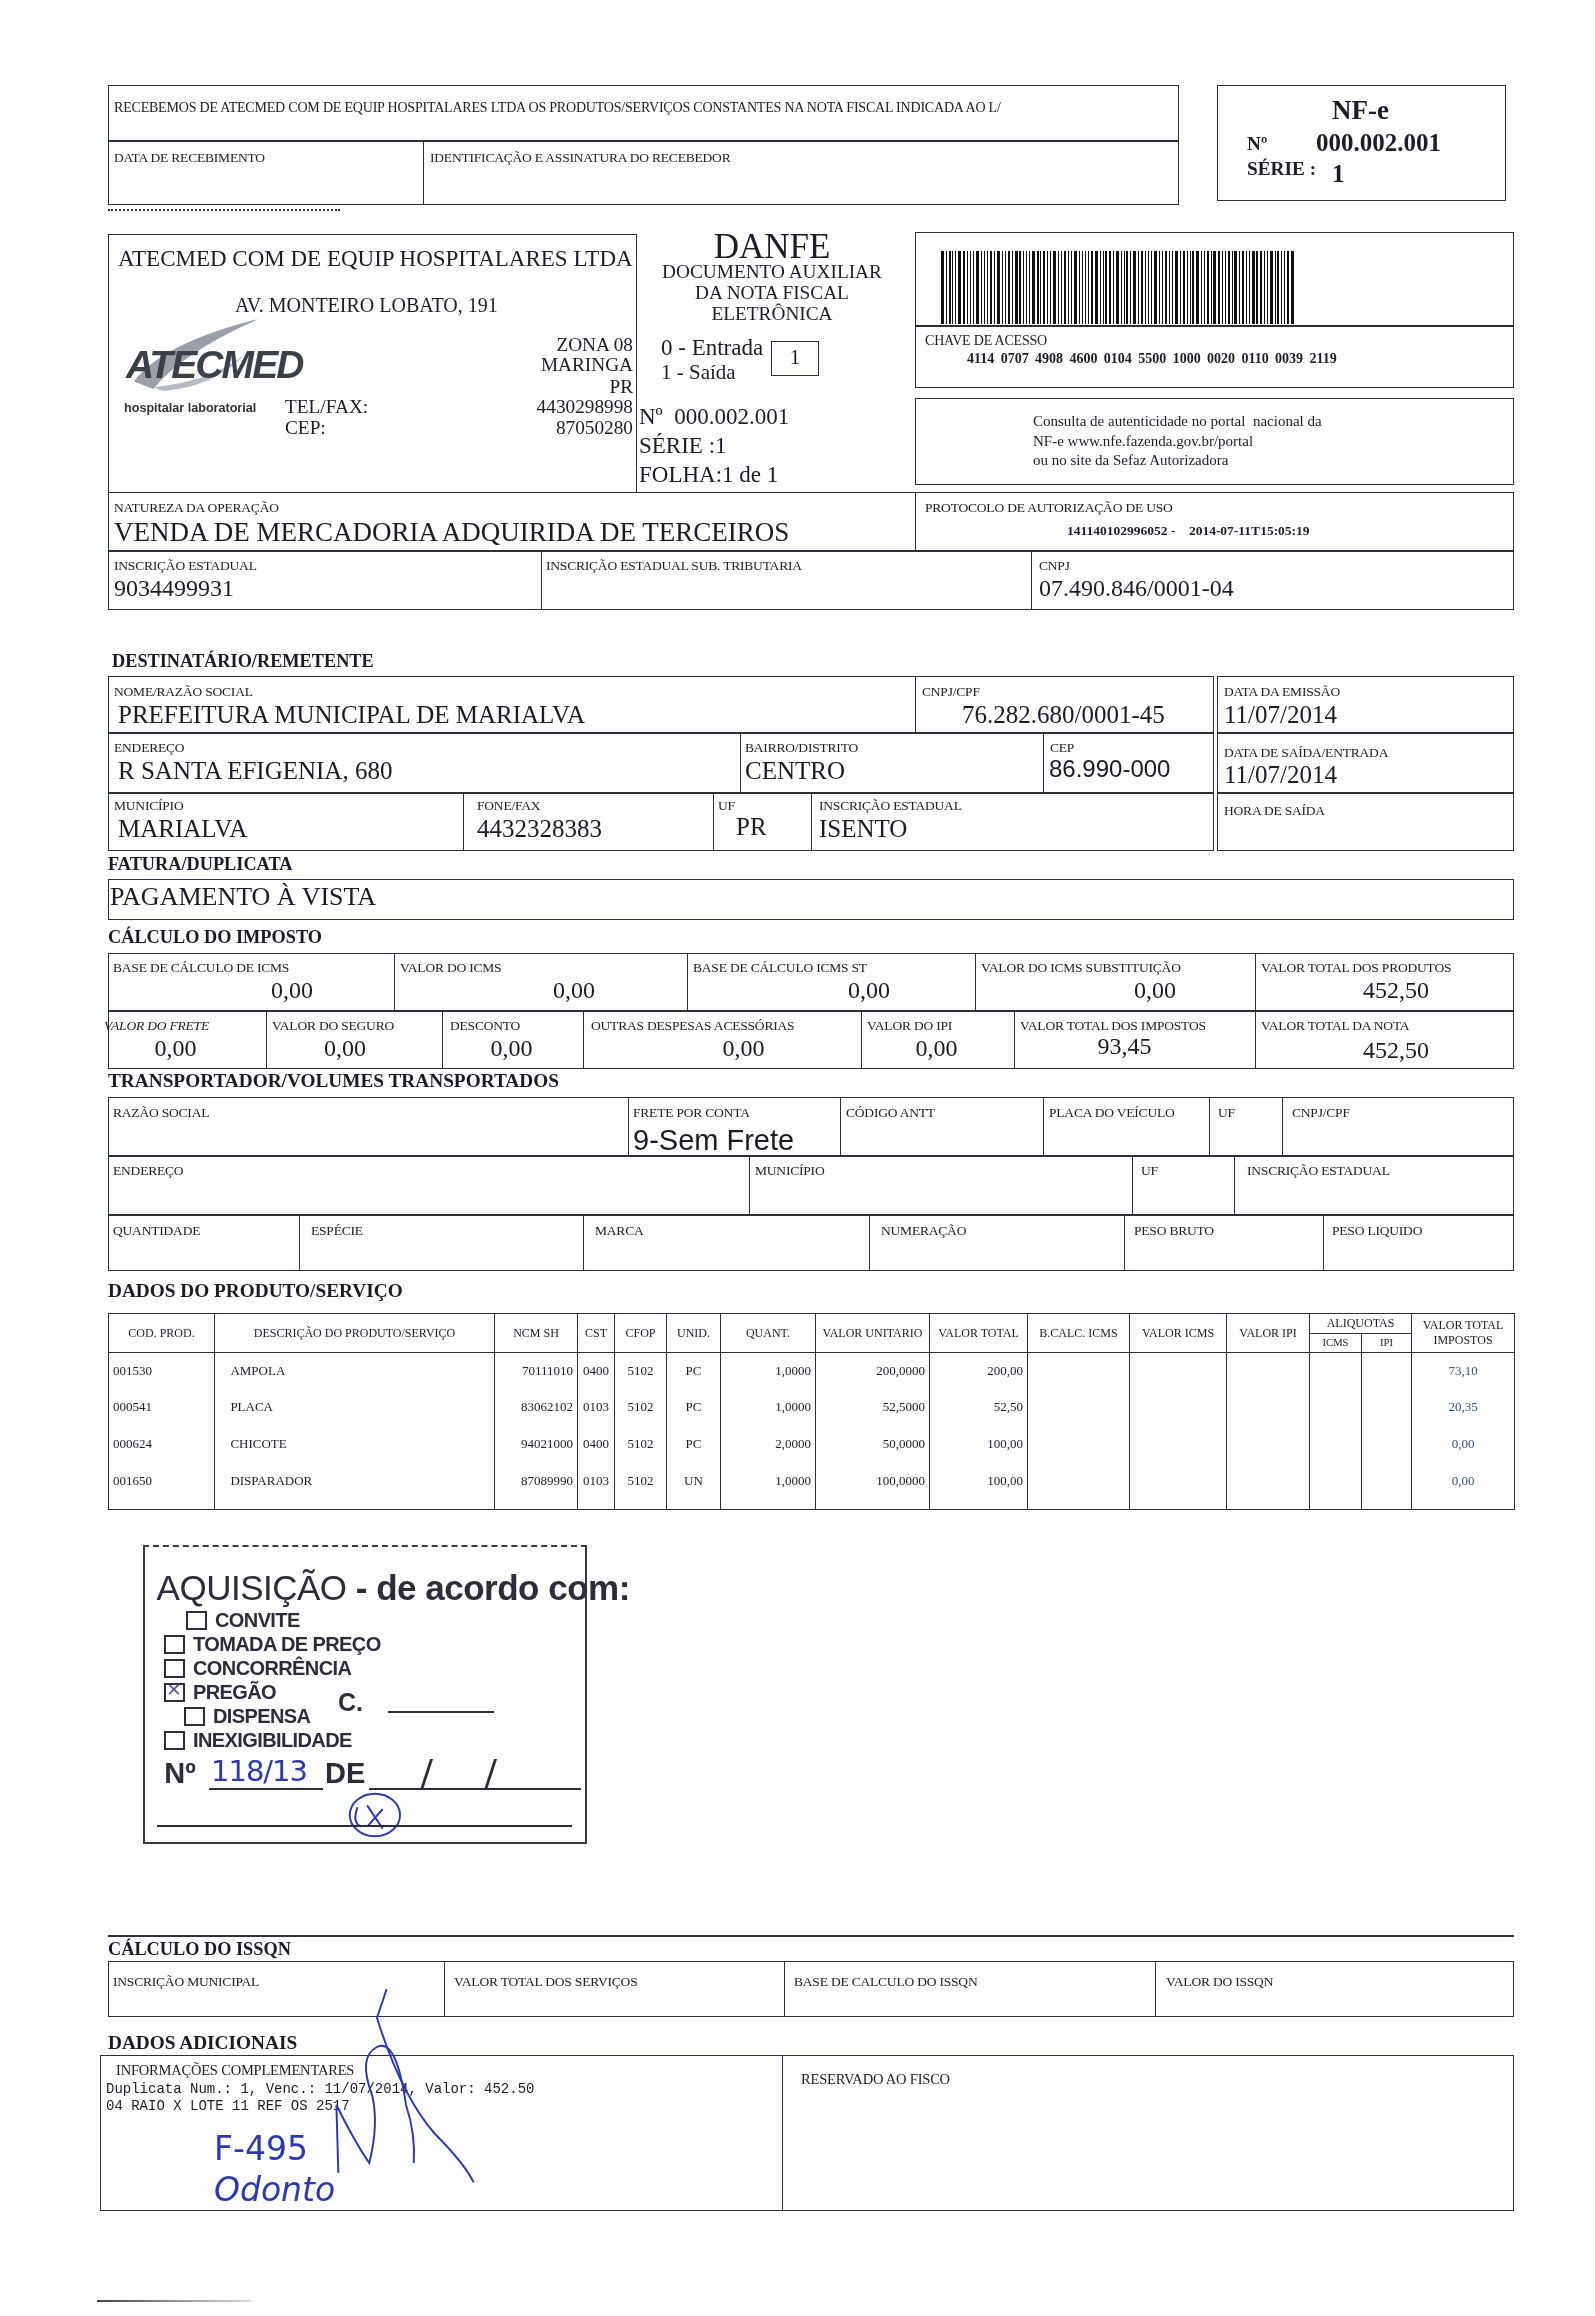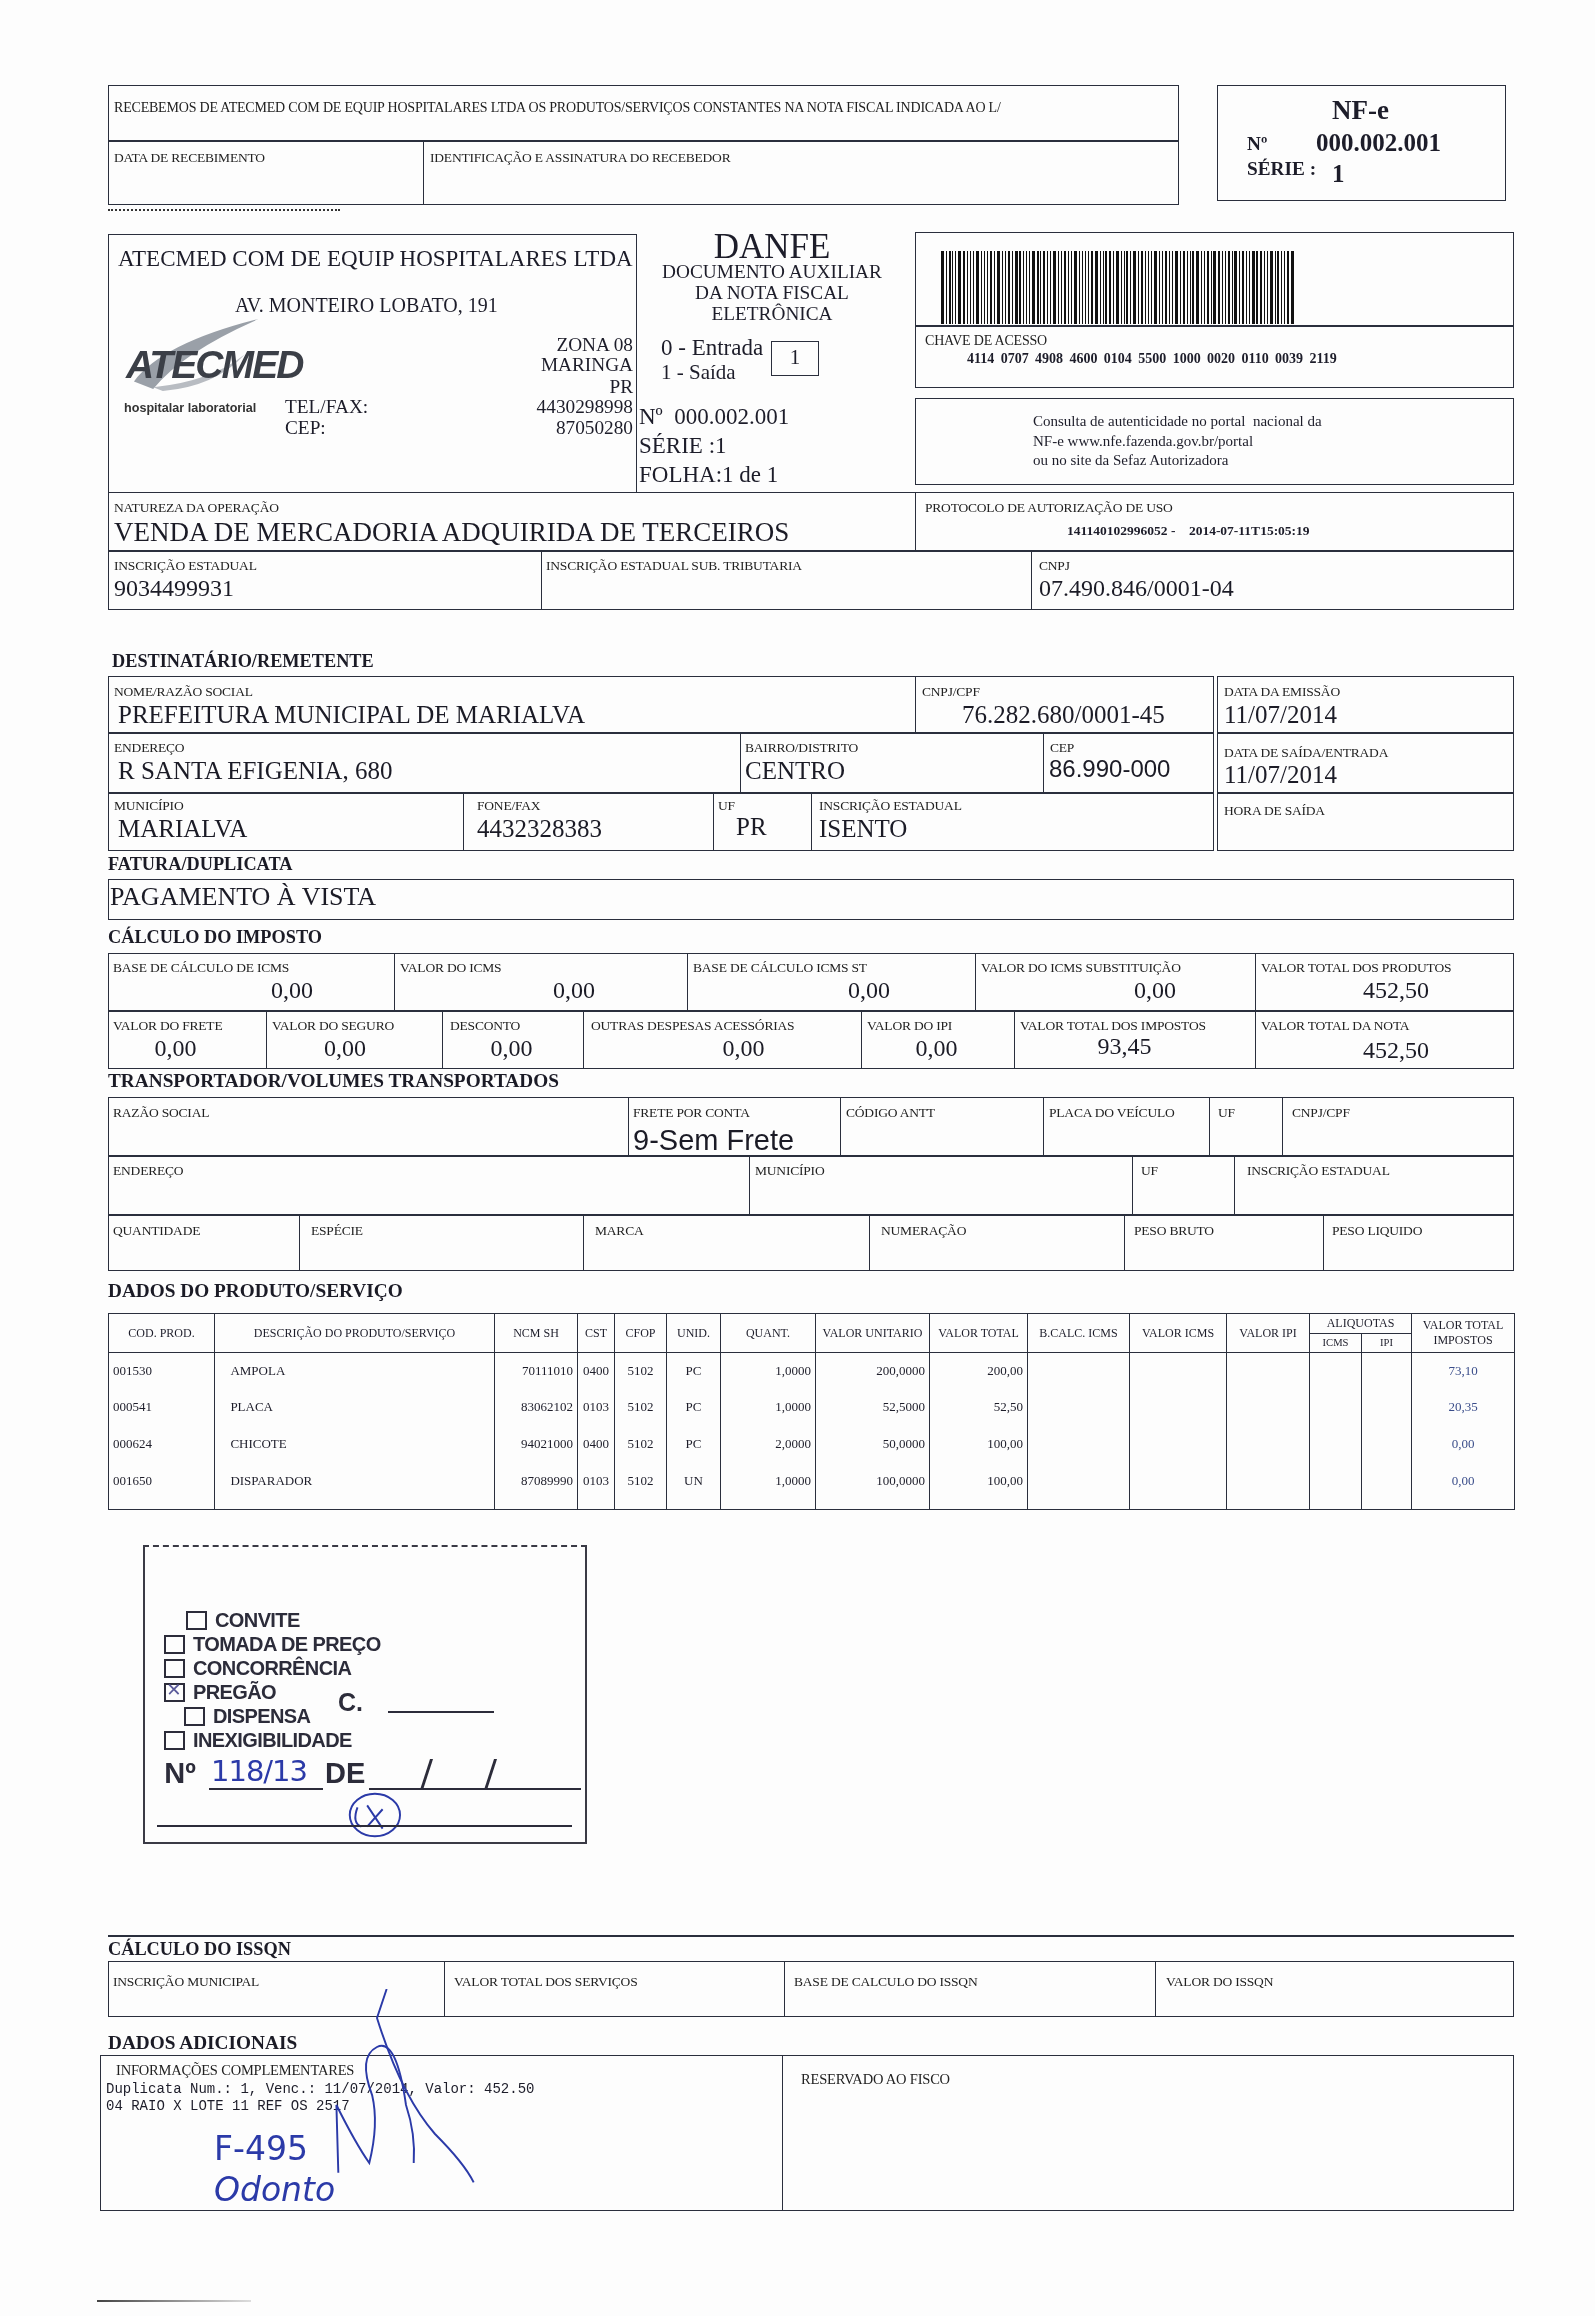--- a/index.html
+++ b/index.html
@@ -278,21 +278,21 @@
 <div class="val right" style="left:108px; top:977px; width:205px; font-size:24px;">0,00</div>
 <div class="lbl" style="left:400px; top:960px;">VALOR DO ICMS</div>
 <div class="val right" style="left:396px; top:977px; width:199px; font-size:24px;">0,00</div>
 <div class="lbl" style="left:693px; top:960px;">BASE DE CÁLCULO ICMS ST</div>
 <div class="val right" style="left:689px; top:977px; width:201px; font-size:24px;">0,00</div>
 <div class="lbl" style="left:981px; top:960px;">VALOR DO ICMS SUBSTITUIÇÃO</div>
 <div class="val right" style="left:977px; top:977px; width:199px; font-size:24px;">0,00</div>
 <div class="lbl" style="left:1261px; top:960px;">VALOR TOTAL DOS PRODUTOS</div>
 <div class="val right" style="left:1257px; top:977px; width:172px; font-size:24px;">452,50</div>
 
-<div class="lbl" style="left:113px; top:1018px;">VALOR DO FRETE</div>
+<div class="lbl" style="left:104px; top:1018px;font-style:italic;">VALOR DO FRETE</div>
 <div class="val center" style="left:108px; top:1035px; width:135px; font-size:24px;">0,00</div>
 <div class="lbl" style="left:272px; top:1018px;">VALOR DO SEGURO</div>
 <div class="val center" style="left:268px; top:1035px; width:154px; font-size:24px;">0,00</div>
 <div class="lbl" style="left:450px; top:1018px;">DESCONTO</div>
 <div class="val center" style="left:444px; top:1035px; width:135px; font-size:24px;">0,00</div>
 <div class="lbl" style="left:591px; top:1018px;">OUTRAS DESPESAS ACESSÓRIAS</div>
 <div class="val center" style="left:676px; top:1035px; width:135px; font-size:24px;">0,00</div>
 <div class="lbl" style="left:867px; top:1018px;">VALOR DO IPI</div>
 <div class="val center" style="left:869px; top:1035px; width:135px; font-size:24px;">0,00</div>
 <div class="lbl" style="left:1020px; top:1018px;">VALOR TOTAL DOS IMPOSTOS</div>
@@ -443,20 +443,23 @@
         <td style="text-align: right;"></td>
         <td style="text-align: right;"></td>
         <td style="text-align: center;"></td>
         <td style="text-align: center;"></td>
         <td class="blue" style="text-align: center;">0,00</td>
       </tr>
     </tbody>
 </table>
 
 <div class="stamp">
+  <div class="stamp-title">
+    <span>AQUISIÇÃO</span><span class="bold"> - de acordo com:</span>
+  </div>
   <div class="opt" style="top:62px;padding-left:22px;">
       <span class="chk"></span>
       <span>CONVITE</span>
     </div>
   <div class="opt" style="top:86px;">
       <span class="chk"></span>
       <span>TOMADA DE PREÇO</span>
     </div>
   <div class="opt" style="top:110px;">
       <span class="chk"></span>

